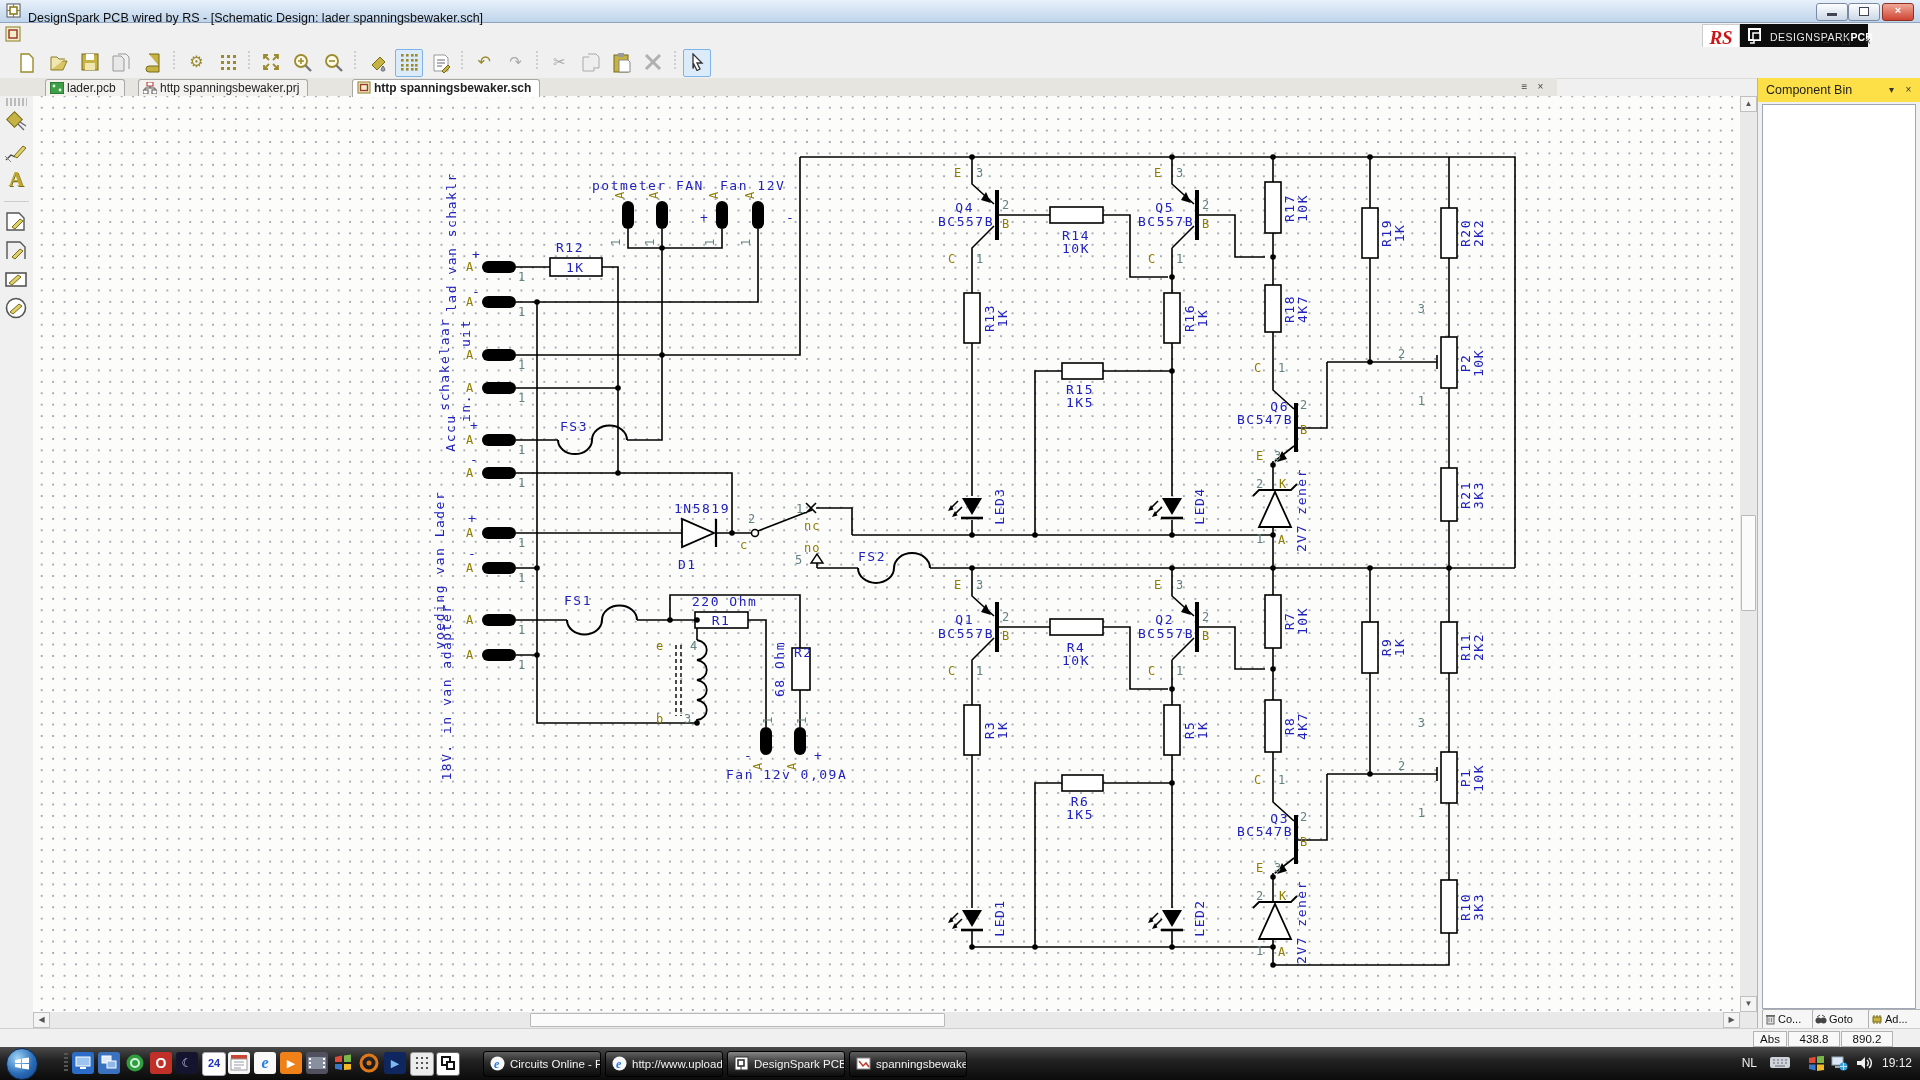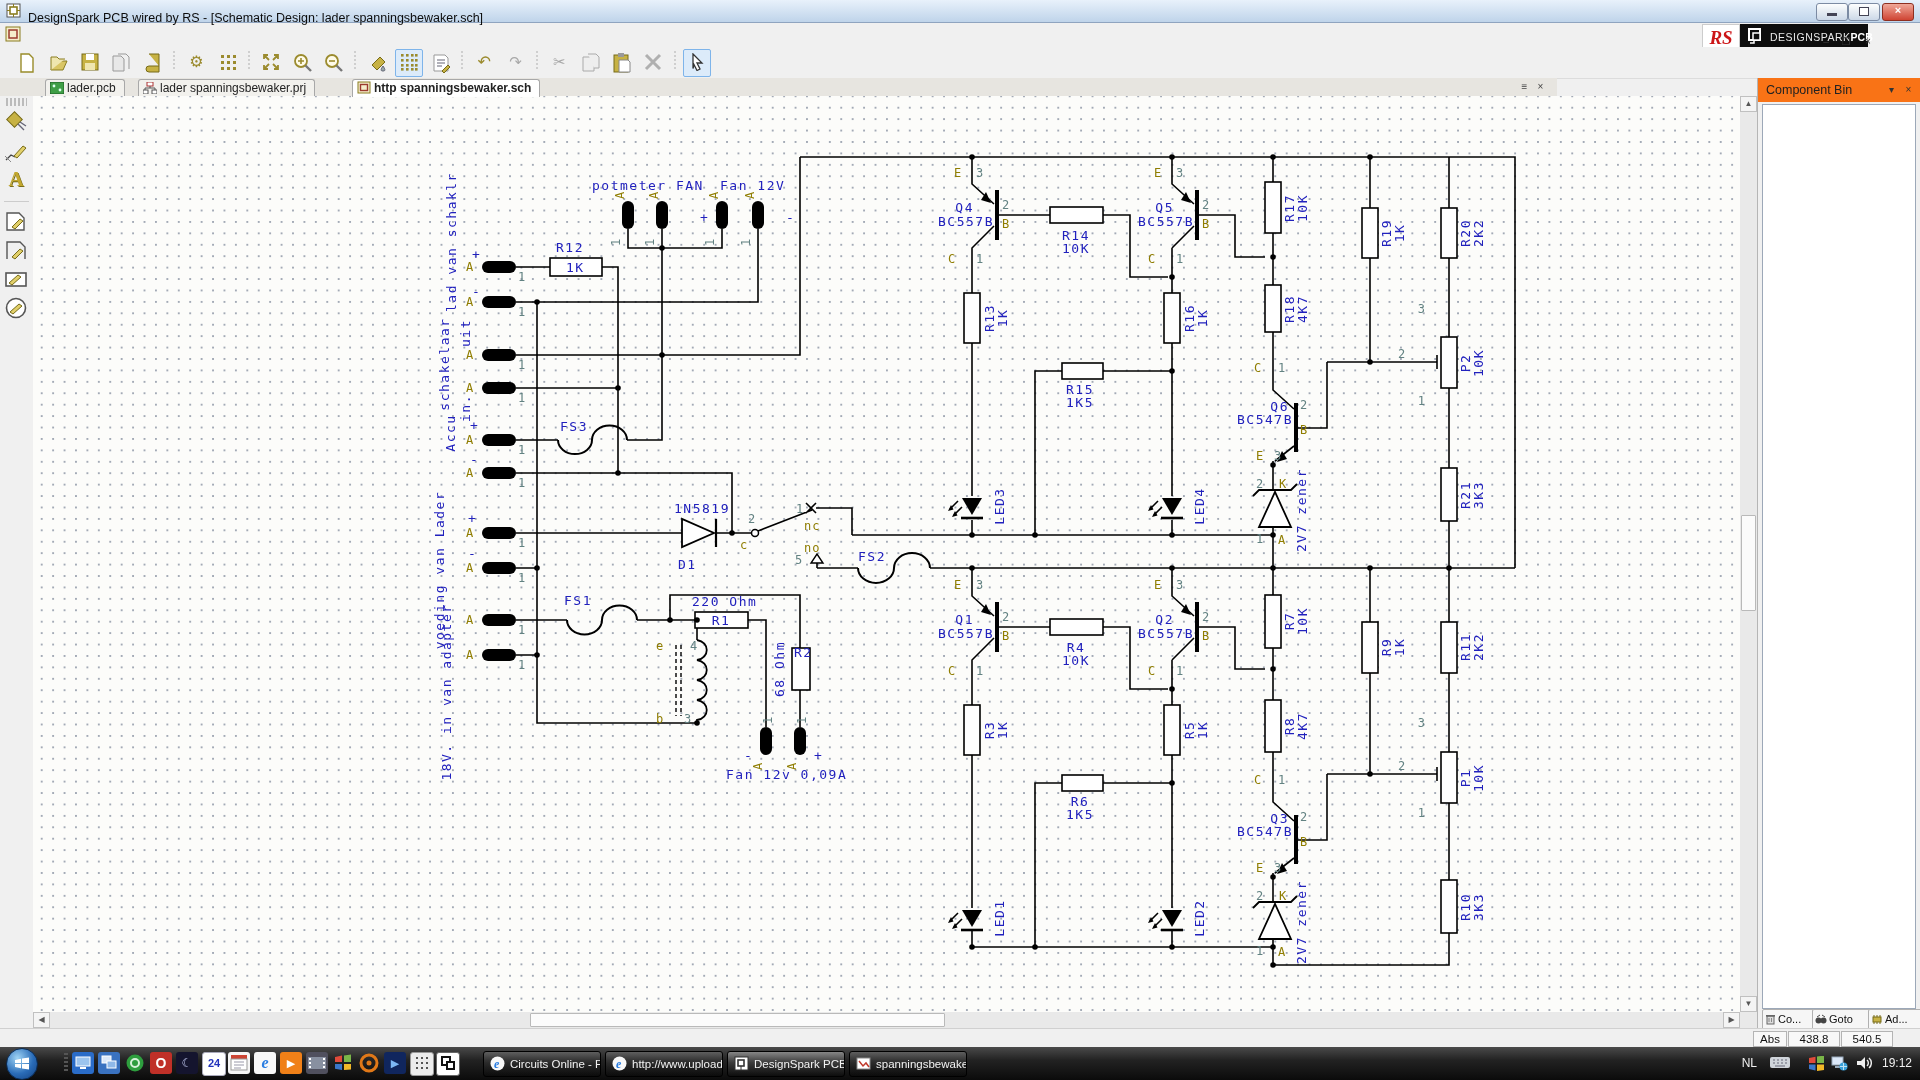--- a/index.html
+++ b/index.html
@@ -56,21 +56,21 @@
   .sb{font-family:"DejaVu Sans Mono",monospace;font-size:13px;fill:#2121bd;letter-spacing:1.5px;}
   .sp{font-family:"DejaVu Sans Mono",monospace;font-size:12px;fill:#8f7d00;letter-spacing:1px;}
   .sn{font-family:"DejaVu Sans Mono",monospace;font-size:12px;fill:#628282;letter-spacing:1px;}
   
   .sbar{position:absolute;background:#e9e9e9;}
   .sarrow{position:absolute;width:17px;height:16px;background:#f4f4f4;border:1px solid #c0c0c0;box-sizing:border-box;
      font-size:8px;text-align:center;line-height:14px;color:#555;}
   .sthumb{position:absolute;background:#fbfbfb;border:1px solid #b9b9b9;box-sizing:border-box;border-radius:1px;}
   
   #bin{position:absolute;left:1757px;top:78px;width:163px;height:950px;background:#f0f0f0;border-left:1px solid #b5b5b5;}
-  #binheader{position:absolute;left:0;top:0;width:163px;height:24px;background:#f97316;}
+  #binheader{position:absolute;left:0;top:0;width:163px;height:24px;background:#fde047;}
   #bintitle{position:absolute;left:8px;top:5px;font-size:12.5px;color:#222;}
   .binhbtn{position:absolute;top:5px;width:15px;height:14px;text-align:center;font-size:10px;line-height:13px;color:#333;}
   #binlist{position:absolute;left:4px;top:26px;width:152px;height:903px;background:#fff;border:1px solid #9ca8b8;}
   .bintab{position:absolute;top:931px;height:20px;background:#f6f6f6;border:1px solid #b0b0b0;border-radius:2px 2px 0 0;
      font-size:11px;line-height:18px;padding:0 4px 0 2px;white-space:nowrap;}
   
   #statusbar{position:absolute;left:0;top:1028px;width:1920px;height:19px;background:#f0f0f0;border-top:1px solid #d0d0d0;}
   .scell{position:absolute;top:2px;height:14px;background:#f8f8f8;border:1px solid #b4b4b4;font-size:11.5px;
      line-height:14px;text-align:center;}
   
@@ -229,21 +229,21 @@
     <div class="tab" style="left:45px"><svg class="tabicon" width="14" height="12">
           <rect x="0" y="0" width="14" height="12" fill="#3f9e46" stroke="#1d5c22"></rect>
           <circle cx="4" cy="4" r="1.4" fill="#dfe"></circle>
           <circle cx="10" cy="8" r="1.4" fill="#dfe"></circle>
         </svg><span>lader.pcb</span></div>
     <div class="tab" style="left:138px"><svg class="tabicon" width="14" height="12">
           <rect x="4" y="0" width="6" height="4" fill="#fff" stroke="#a33"></rect>
           <rect x="0" y="8" width="5" height="4" fill="#fff" stroke="#555"></rect>
           <rect x="9" y="8" width="5" height="4" fill="#fff" stroke="#555"></rect>
           <path d="M7,4v2M2,8V6h10v2" stroke="#555" fill="none"></path>
-        </svg><span>lader spanningsbewaker.prj</span></div>
+        </svg><span>http spanningsbewaker.prj</span></div>
     <div class="tab active" style="left:352px"><svg class="tabicon" width="14" height="13">
           <rect x="1" y="1" width="12" height="11" fill="#f5eecb" stroke="#8a7d20"></rect>
           <rect x="3.5" y="3.5" width="7" height="6" fill="none" stroke="#9b3b2e" stroke-width="1.4"></rect>
         </svg><span>http spanningsbewaker.sch</span></div>
     <span class="tsbtn" style="right:26px">≡</span>
     <span class="tsbtn" style="right:10px">×</span>
   </div>
 
   <div id="lefttools">
     <div class="lgrip"></div>
@@ -647,21 +647,21 @@
         </svg><span>Goto</span></div>
     <div class="bintab" style="left:110px;width:46px"><svg width="12" height="11" style="vertical-align:-2px;margin-right:2px">
           <rect x="2" y="3" width="8" height="5" fill="#c7b244" stroke="#776b18"></rect>
           <path d="M3,3V1M6,3V1M9,3V1M3,10V8M6,10V8M9,10V8" stroke="#776b18"></path>
         </svg><span>Ad...</span></div>
   </div>
 
   <div id="statusbar">
     <span class="scell" style="left:1753px;width:32px">Abs</span>
     <span class="scell" style="left:1788px;width:50px">438.8</span>
-    <span class="scell" style="left:1841px;width:50px">540.5</span>
+    <span class="scell" style="left:1841px;width:50px">890.2</span>
     <span class="scell" style="left:1980px;width:24px">mm</span>
   </div>
 
   <div id="taskbar">
     <div id="orb"><svg width="16" height="16">
           <g fill="#fff">
             <path d="M1,4l6-1.2V7H1z"></path>
             <path d="M8,2.6L15,1.4V7H8z"></path>
             <path d="M1,8h6v4.2L1,11z"></path>
             <path d="M8,8h7v5.6L8,12.4z"></path>

